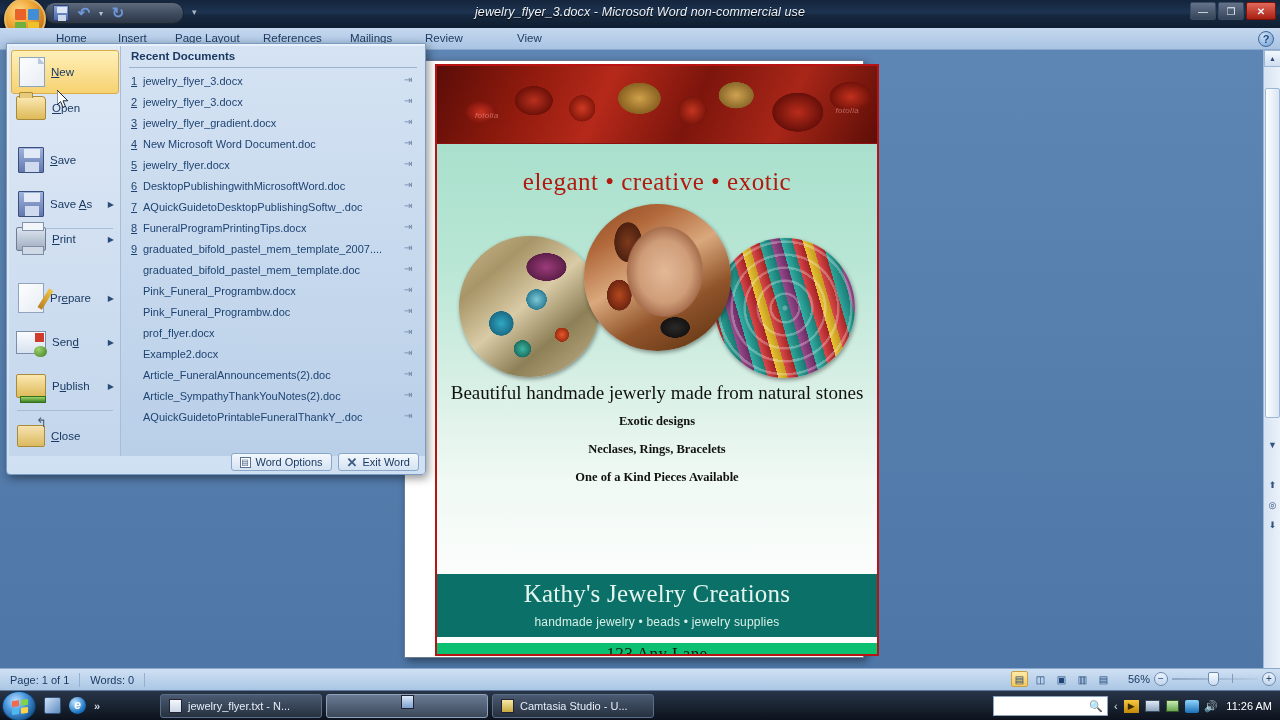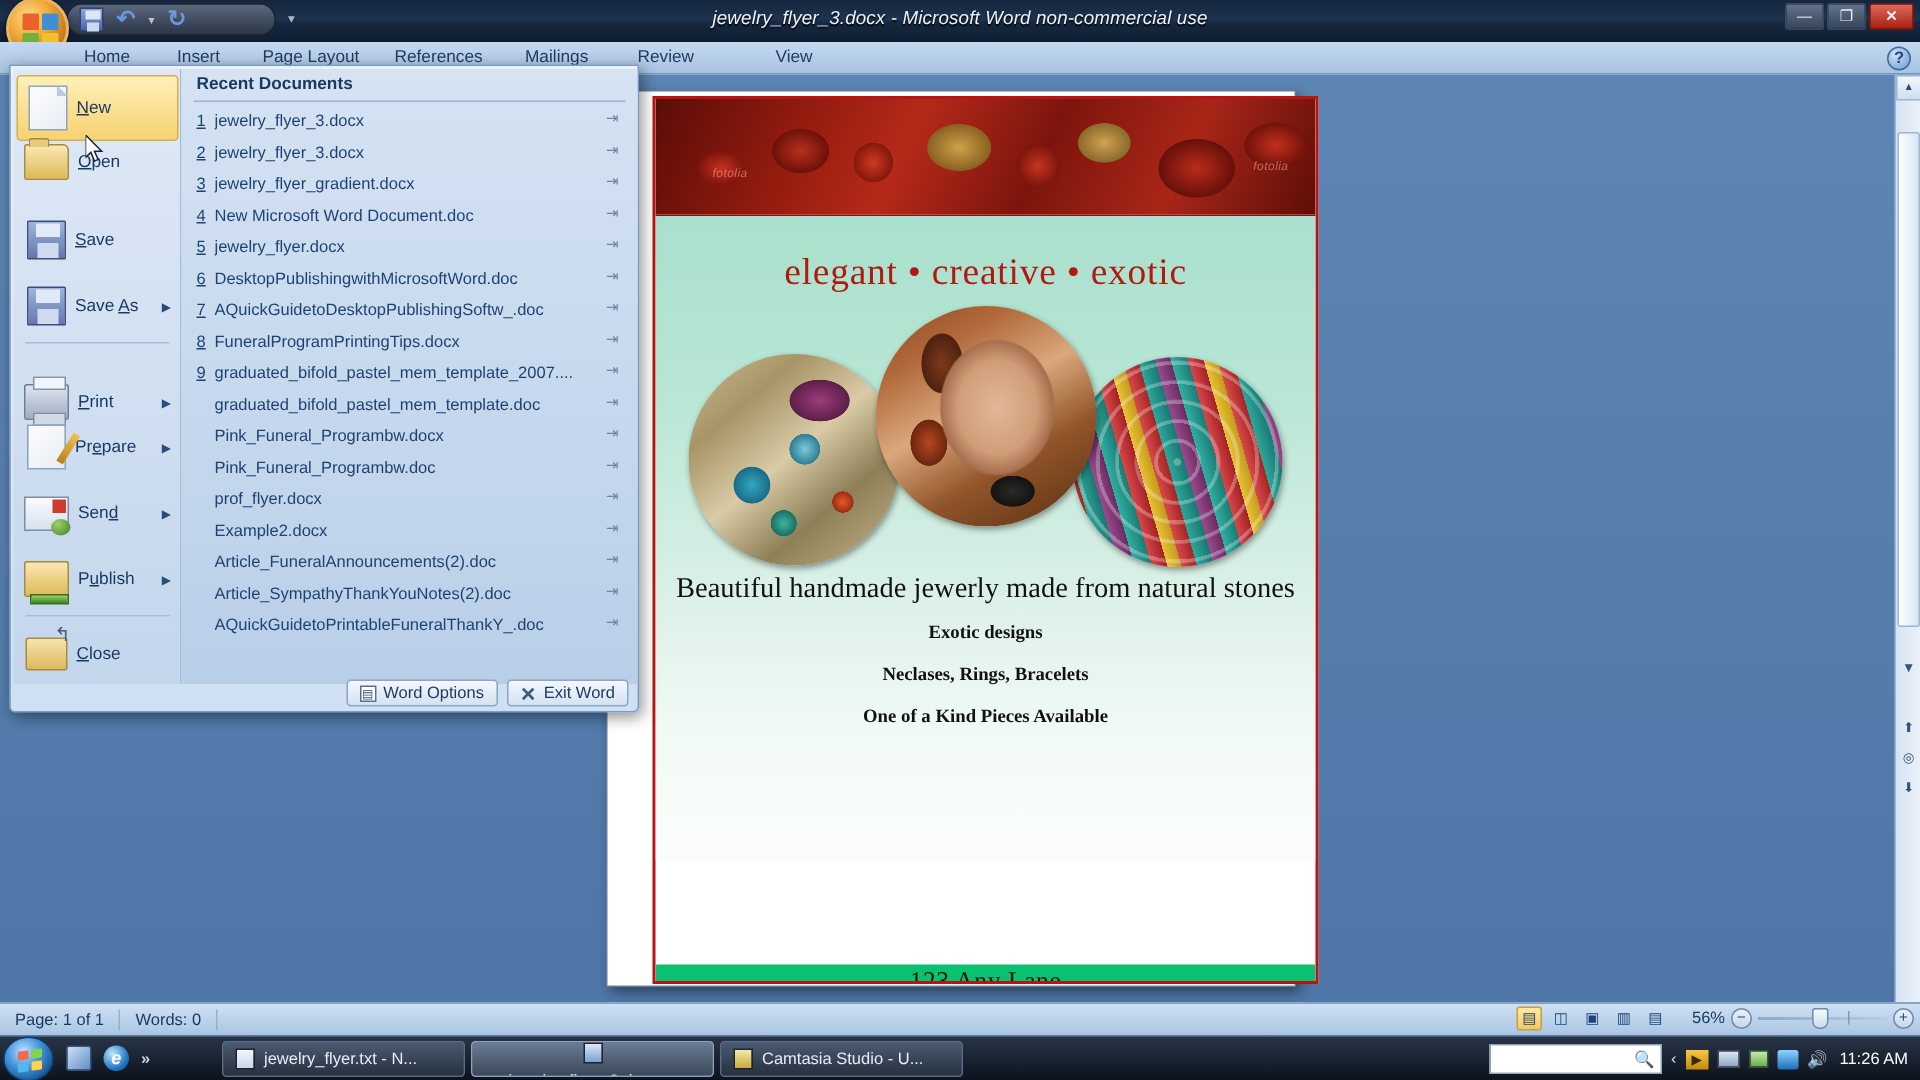--- a/index.html
+++ b/index.html
@@ -270,21 +270,21 @@
   #start .flag{ position:absolute; left:9px; top:8px; width:16px;height:14px;
           display:grid; grid-template-columns:1fr 1fr; grid-template-rows:1fr 1fr; gap:1.5px; transform:skewY(-8deg);}
   #start .flag i{ display:block; border-radius:1px;}
   .f1{background:#f26a4e;} .f2{background:#7fd44a;} .f3{background:#4fb8ef;} .f4{background:#ffd24a;}
   #qlaunch{ position:absolute; left:44px; top:6px; display:flex; align-items:center; gap:8px;}
   .ql{ width:17px;height:17px;}
   .ql-show{ background:linear-gradient(135deg,#cfe2f7,#5f8cc2); border:1px solid #35537d; border-radius:2px;}
   .ql-ie{ border-radius:50%; background:radial-gradient(circle at 35% 32%, #bfe6ff, #1b74c4 65%, #0d4a85);
           color:#fff; font-size:12px; font-style:italic; font-weight:bold; text-align:center; line-height:16px;}
   .ql-more{ color:#cdd9e8; font-size:11px; font-weight:bold;}
-  #tasks{ position:absolute; left:148px; top:3px; display:flex; gap:4px;}
+  #tasks{ position:absolute; left:160px; top:3px; display:flex; gap:4px;}
   .task{
     height:24px; width:162px; display:flex; align-items:center; gap:6px; padding:0 8px;
     background:linear-gradient(to bottom,#4a5a71,#26313f);
     border:1px solid #5b6e87; border-radius:3px; color:#e6edf7; font-size:11px;
     white-space:nowrap; overflow:hidden;
   }
   .task.active{ background:linear-gradient(to bottom,#6a7b93,#3a4859); border-color:#8ea2bb;flex-direction:column;}
   .tic{ width:13px;height:14px; flex:none; border:1px solid #223;}
   .tic-txt{ background:linear-gradient(#f4f7fb,#c9d6e6);}
   .tic-word{ background:linear-gradient(#dce8f8,#7ba0d0); }
@@ -373,20 +373,24 @@
         </div>
 
         <div id="bullets">
           <div id="b-main">Beautiful handmade jewerly made from natural stones</div>
           <div class="b-line">Exotic designs</div>
           <div class="b-line">Neclases, Rings, Bracelets</div>
           <div class="b-line">One of a Kind Pieces Available</div>
         </div>
       </div>
 
+      <div id="teal">
+        <div id="biz">Kathy's Jewelry Creations</div>
+        <div id="biz-sub">handmade jewelry • beads • jewelry supplies</div>
+      </div>
 
       <div id="green-full" style="position:absolute;left:0;top:577px;width:440px;height:75px;background:#0bc171;">
         <div id="addr">
           <div class="l1">123 Any Lane</div>
 
         </div>
       </div>
 
     </div>
   </div>
@@ -406,21 +410,21 @@
     <div class="mitem" style="top:92px">
       <div class="ic ic-floppy"></div>
       <div class="lb"><u>S</u>ave</div>
     </div>
     <div class="mitem" style="top:136px">
       <div class="ic ic-floppy"></div>
       <div class="lb">Save <u>A</u>s</div>
       <div class="arw">▶</div>
     </div>
     <div class="msep" style="top:182px"></div>
-    <div class="mitem" style="top:200px">
+    <div class="mitem" style="top:171px">
       <div class="ic ic-printer"></div>
       <div class="lb"><u>P</u>rint</div>
       <div class="arw">▶</div>
     </div>
     <div class="mitem" style="top:230px">
       <div class="ic ic-prep"></div>
       <div class="lb">Pr<u>e</u>pare</div>
       <div class="arw">▶</div>
     </div>
     <div class="mitem" style="top:274px">

